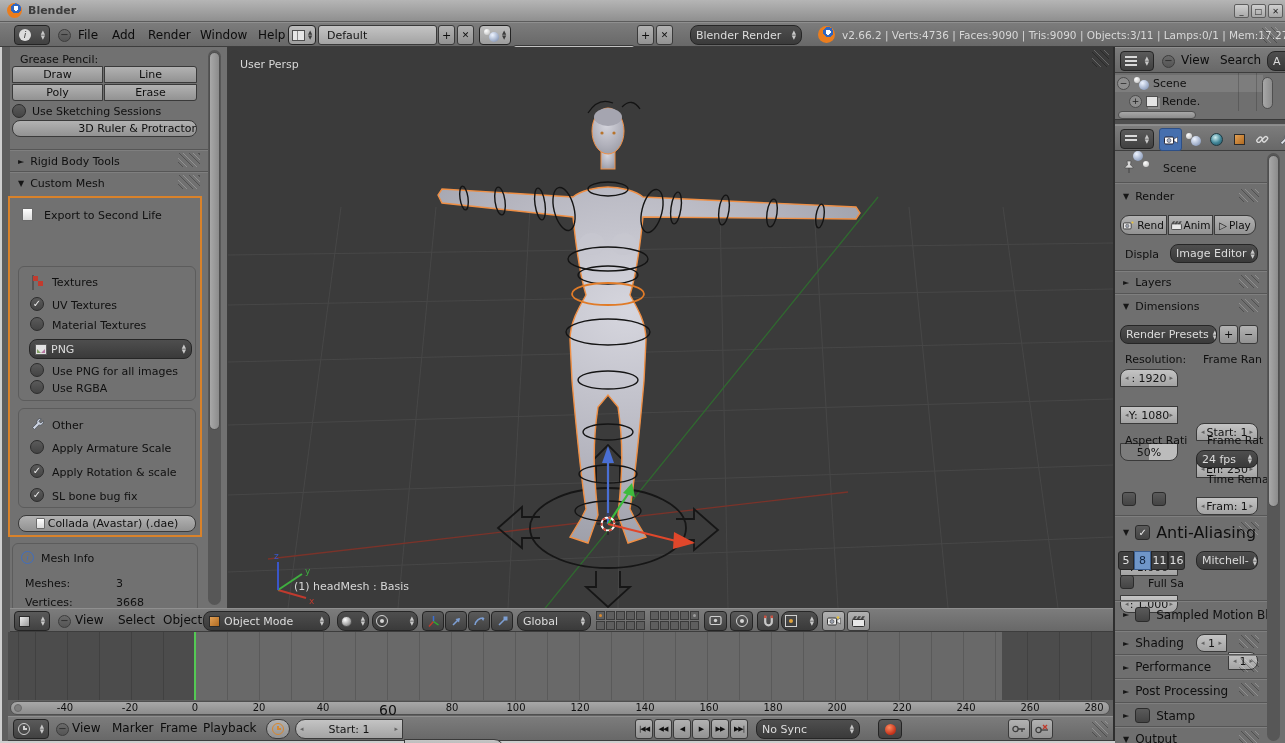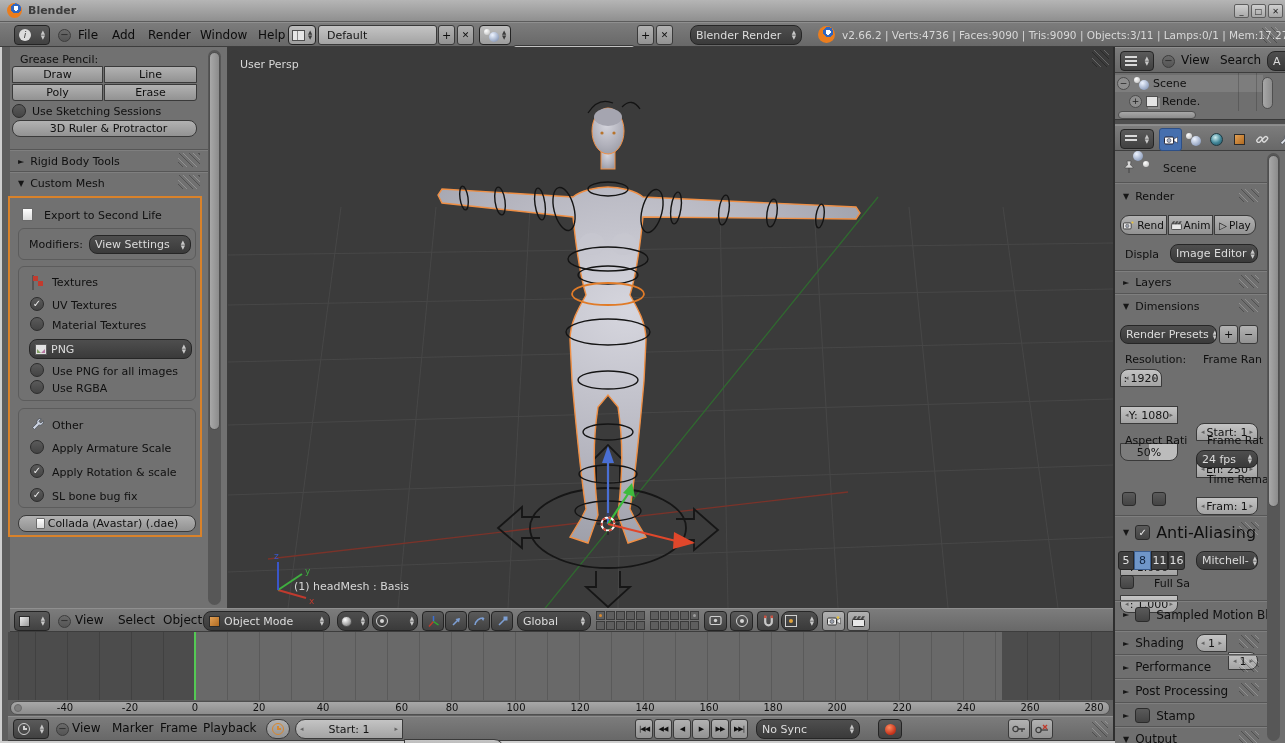--- a/index.html
+++ b/index.html
@@ -138,44 +138,37 @@
         <span>Line</span>
       </div>
     <div class="a btn" style="left:2px;top:37px;width:91px;height:17px;border-radius:0 0 0 3px">
         <span>Poly</span>
       </div>
     <div class="a btn" style="left:94px;top:37px;width:93px;height:17px;border-radius:0 0 3px 0">
         <span>Erase</span>
       </div>
     <span class="a chk" style="left:2px;top:57px"></span>
     <span class="a t" style="left:22px;top:58px">Use Sketching Sessions</span>
-    <div class="a btn" style="left:2px;top:73px;width:185px;height:17px;justify-content:center;padding-left:8px;border-radius:8px">
+    <div class="a btn" style="left:2px;top:73px;width:185px;height:17px;justify-content:flex-end;padding-left:8px;border-radius:8px">
         <span>3D Ruler &amp; Protractor</span>
       </div>
     <div class="a sep" style="left:0;top:102px;width:199px"></div>
     <div class="a ph closed" style="left:8px;top:108px">
         <span>Rigid Body Tools</span>
       </div>
     <div class="a grip" style="left:168px;top:106px;width:22px;height:14px"></div>
     <div class="a sep" style="left:0;top:124px;width:199px"></div>
     <div class="a ph" style="left:8px;top:130px">
         <span>Custom Mesh</span>
       </div>
     <div class="a grip" style="left:168px;top:128px;width:22px;height:14px"></div>
 
     <div class="a" style="left:-2px;top:149px;width:194px;height:341px;border:2px solid #d9822a;border-radius:0">
       <span class="a ic-page" style="left:12px;top:10px"></span>
       <span class="a t" style="left:34px;top:11px">Export to Second Life</span>
-      <div class="a" style="left:8px;top:30px;width:178px;height:32px;border:1px solid #5c5c5c;border-radius:6px">
-        <span class="a t" style="left:10px;top:9px">Modifiers:</span>
-        <div class="a dd" style="left:70px;top:6px;width:102px;height:19px">
-            <span>View Settings</span>
-            <span class="updn"></span>
-          </div>
-      </div>
       <div class="a" style="left:8px;top:210px;width:178px;height:100px;border:1px solid #5c5c5c;border-radius:6px">
         <span class="a" style="left:12px;top:8px">
             <svg width="14" height="14" viewBox="0 0 13 13">
               <path d="M9.5 1.8a3 3 0 0 0-3.9 3.9L1.5 9.8l1.7 1.7 4.1-4.1a3 3 0 0 0 3.9-3.9L9 5.7 7.3 4z" fill="#cfd6e4" stroke="#3a3f49" stroke-width="0.6"></path>
             </svg>
           </span>
         <span class="a t" style="left:33px;top:10px">Other</span>
         <span class="a chk" style="left:11px;top:31px"></span>
         <span class="a t" style="left:33px;top:33px">Apply Armature Scale</span>
         <span class="a chk on" style="left:11px;top:55px"></span>
@@ -199,20 +192,28 @@
         <span class="a t" style="left:33px;top:98px">Use PNG for all images</span>
         <span class="a chk" style="left:11px;top:113px"></span>
         <span class="a t" style="left:33px;top:115px">Use RGBA</span>
       </div>
       <div class="a btn" style="left:8px;top:317px;width:178px;height:17px;border-radius:8px">
         <span class="ic-page" style="width:9px;height:11px"></span>
         <span>Collada (Avastar) (.dae)</span>
       </div>
     </div>
 
+    <div class="a" style="left:2px;top:496px;width:186px;height:70px;border:1px solid #5c5c5c;border-radius:6px">
+      <span class="a ic-iblue" style="left:8px;top:7px"></span>
+      <span class="a t" style="left:28px;top:8px">Mesh Info</span>
+      <span class="a t" style="left:12px;top:33px">Meshes:</span>
+      <span class="a t" style="left:103px;top:33px">3</span>
+      <span class="a t" style="left:12px;top:52px">Vertices:</span>
+      <span class="a t" style="left:103px;top:52px">3668</span>
+    </div>
     <div class="a track" style="left:198px;top:3px;width:13px;height:555px"></div>
     <div class="a scrollv" style="left:199px;top:5px;width:11px;height:378px"></div>
   </div>
 
   <div class="a" style="left:228px;top:47px;width:885px;height:561px;background:#3b3b3b;overflow:hidden">
     <svg width="885" height="561" viewBox="0 0 885 561">
       <defs>
         <radialGradient id="bodyG" cx="45%" cy="35%" r="75%">
           <stop offset="0" stop-color="#d6d6de"></stop>
             <stop offset="0.6" stop-color="#b2b2bc"></stop>
@@ -437,21 +438,21 @@
     <div class="a" style="left:186px;top:0;width:2px;height:68px;background:#54c954"></div>
   </div>
   <div class="a" style="left:8px;top:700px;width:1105px;height:16px;background:#616161">
     <div class="a scrollh" style="left:2px;top:1px;width:1100px;height:14px;border-radius:7px"></div>
     <span class="a" style="left:6px;top:4px;width:8px;height:8px;border-radius:50%;background:#7e7e7e;border:1px solid #6a6a6a"></span>
     <span class="a t" style="left:37px;top:2px;width:40px;text-align:center;font-size:10px">-40</span>
     <span class="a t" style="left:102px;top:2px;width:40px;text-align:center;font-size:10px">-20</span>
     <span class="a t" style="left:167px;top:2px;width:40px;text-align:center;font-size:10px">0</span>
     <span class="a t" style="left:231px;top:2px;width:40px;text-align:center;font-size:10px">20</span>
     <span class="a t" style="left:295px;top:2px;width:40px;text-align:center;font-size:10px">40</span>
-    <span class="a t" style="left:360px;top:2px;width:40px;text-align:right;font-size:10px">60</span>
+    <span class="a t" style="left:360px;top:2px;width:40px;text-align:center;font-size:14px">60</span>
     <span class="a t" style="left:424px;top:2px;width:40px;text-align:center;font-size:10px">80</span>
     <span class="a t" style="left:488px;top:2px;width:40px;text-align:center;font-size:10px">100</span>
     <span class="a t" style="left:552px;top:2px;width:40px;text-align:center;font-size:10px">120</span>
     <span class="a t" style="left:617px;top:2px;width:40px;text-align:center;font-size:10px">140</span>
     <span class="a t" style="left:681px;top:2px;width:40px;text-align:center;font-size:10px">160</span>
     <span class="a t" style="left:745px;top:2px;width:40px;text-align:center;font-size:10px">180</span>
     <span class="a t" style="left:809px;top:2px;width:40px;text-align:center;font-size:10px">200</span>
     <span class="a t" style="left:874px;top:2px;width:40px;text-align:center;font-size:10px">220</span>
     <span class="a t" style="left:938px;top:2px;width:40px;text-align:center;font-size:10px">240</span>
     <span class="a t" style="left:1002px;top:2px;width:40px;text-align:center;font-size:10px">260</span>
@@ -642,21 +643,21 @@
       </div>
     <div class="a grip" style="left:124px;top:148px;width:20px;height:13px"></div>
     <div class="a dd" style="left:5px;top:174px;width:97px;height:19px">
         <span>Render Presets</span>
         <span class="updn"></span>
       </div>
     <div class="a btn" style="left:104px;top:174px;width:19px;height:19px">+</div>
     <div class="a btn" style="left:124px;top:174px;width:19px;height:19px">−</div>
     <span class="a t" style="left:10px;top:202px">Resolution:</span>
     <span class="a t" style="left:88px;top:202px">Frame Ran</span>
-    <div class="a field arr" style="left:5px;top:218px;width:42px;height:18px;border-radius:8px 8px 0 0">
+    <div class="a field arr" style="left:5px;top:218px;width:58px;height:18px;border-radius:8px 8px 0 0">
         <span>: 1920</span>
       </div>
     <div class="a field arr" style="left:5px;top:237px;width:58px;height:18px;border-radius:0">
         <span>Y: 1080</span>
       </div>
     <div class="a field" style="left:5px;top:256px;width:58px;height:18px;border-radius:0 0 8px 8px;background:linear-gradient(to right,#7c7c7c 0 50%,#bcbcbc 50%)">
         <span>50%</span>
       </div>
     <div class="a field arr" style="left:81px;top:218px;width:62px;height:18px;border-radius:8px 8px 0 0">
         <span>Start: 1</span>
@@ -699,21 +700,21 @@
       <span class="t" style="width:16px;height:19px;background:#3f3f3f;border:1px solid #262626;color:#e0e0e0;display:flex;align-items:center;justify-content:center;border-radius:3px 0 0 3px">5</span>
       <span class="t" style="width:17px;height:19px;background:#6f96c8;border:1px solid #3a5c8c;color:#10233c;display:flex;align-items:center;justify-content:center">8</span>
       <span class="t" style="width:17px;height:19px;background:#3f3f3f;border:1px solid #262626;color:#e0e0e0;display:flex;align-items:center;justify-content:center">11</span>
       <span class="t" style="width:17px;height:19px;background:#3f3f3f;border:1px solid #262626;color:#e0e0e0;display:flex;align-items:center;justify-content:center;border-radius:0 3px 3px 0">16</span>
     </div>
     <div class="a dd" style="left:81px;top:400px;width:62px;height:19px">
         <span>Mitchell-</span>
         <span class="updn"></span>
       </div>
     <span class="a chk sq" style="left:5px;top:424px"></span>
-    <span class="a t" style="left:39px;top:426px">Full Sa</span>
+    <span class="a t" style="left:33px;top:426px">Full Sa</span>
     
     <div class="a sep" style="left:0;top:449px;width:152px"></div>
 
     <div class="a ph closed" style="left:8px;top:456px">
       <span class="chk sq" style="width:15px;height:15px"></span>
       <span style="font-size:12px">Sampled Motion Bl</span>
     </div>
     <div class="a sep" style="left:0;top:479px;width:152px"></div>
     <div class="a ph closed" style="left:8px;top:485px">
         <span style="font-size:12px">Shading</span>

